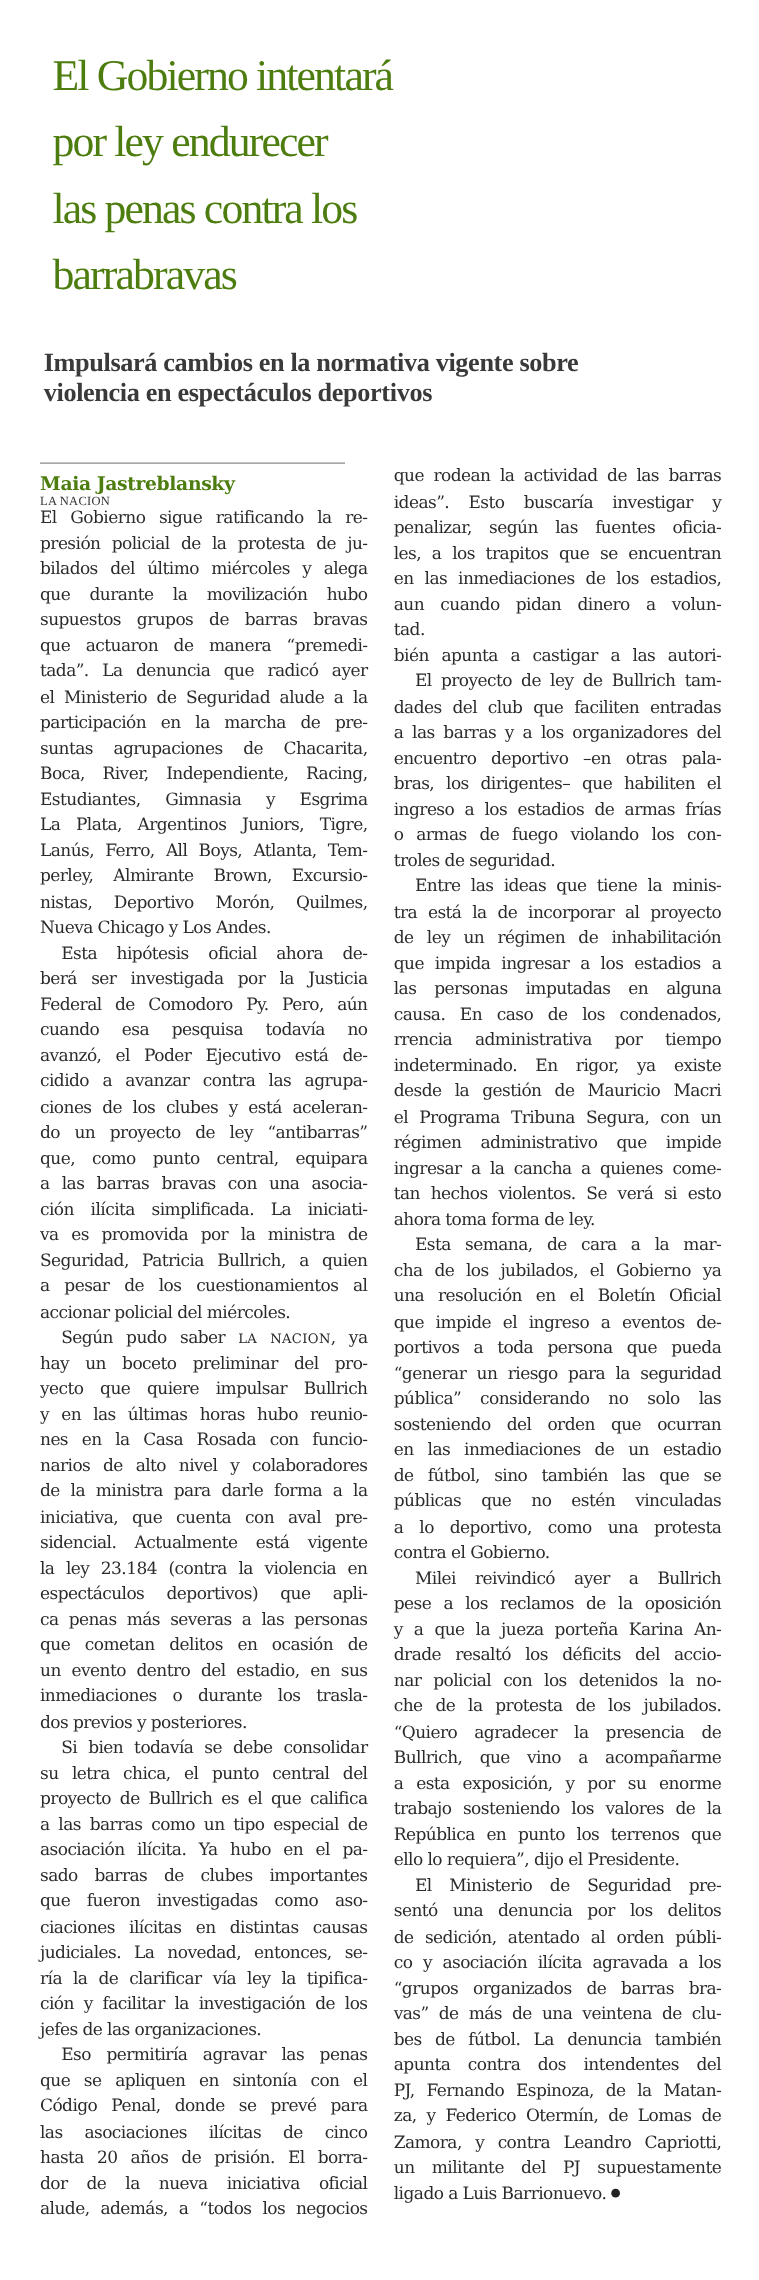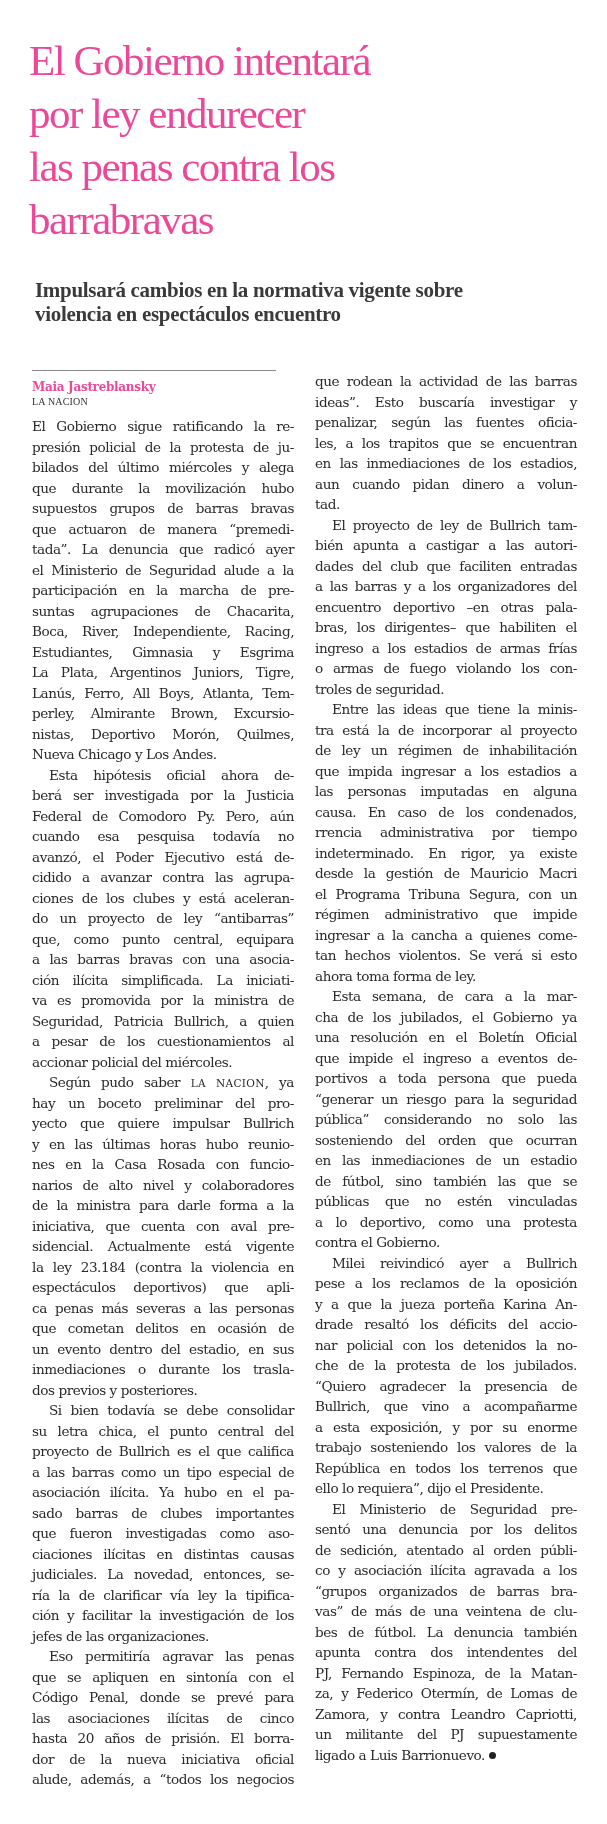--- a/index.html
+++ b/index.html
@@ -6,30 +6,30 @@
     body {
       width: 607px;
       height: 1824px;
       position: relative;
       overflow: hidden;
       color: #2a2a2a;
       font-family: "DejaVu Serif", "Liberation Serif", serif;
     }
     .headline {
       position: absolute;
-      left: 29px;
+      left: 42px;
       top: 34px;
       width: 560px;
       margin: 0;
       font-family: "Liberation Serif", "DejaVu Serif", serif;
       font-weight: normal;
-      font-size: 43px;
+      font-size: 35px;
       line-height: 53px;
       letter-spacing: -1.5px;
-      color: #ec4899;
+      color: #4d7c0f;
     }
     .headline span { display: block; white-space: nowrap; }
     .subhead {
       position: absolute;
       left: 35px;
       top: 278px;
       width: 560px;
       margin: 0;
       font-family: "Liberation Serif", "DejaVu Serif", serif;
       font-weight: bold;
@@ -49,42 +49,42 @@
     }
     .byline {
       position: absolute;
       left: 32px;
       top: 379px;
       width: 250px;
     }
     .author {
       font-family: "DejaVu Serif", serif;
       font-weight: bold;
-      font-size: 12px;
+      font-size: 15px;
       line-height: 16px;
       letter-spacing: -0.3px;
-      color: #ec4899;
+      color: #4d7c0f;
     }
     .outlet {
       font-family: "Liberation Serif", serif;
       font-size: 10px;
       line-height: 14px;
       letter-spacing: 0.2px;
       color: #333;
     }
     .col {
       position: absolute;
       width: 262px;
       font-family: "DejaVu Serif", serif;
       font-size: 13.6px;
       line-height: 20.5px;
       letter-spacing: -0.45px;
       color: #2a2a2a;
     }
-    .col-left { left: 32px; top: 416px; }
+    .col-left { left: 32px; top: 404px; }
     .col-right { left: 315px; top: 371px; }
     .line {
       display: block;
       white-space: nowrap;
       text-align: justify;
       text-align-last: justify;
       height: 20.5px;
       overflow: visible;
     }
     .line.last { text-align-last: left; }
@@ -108,21 +108,21 @@
 
 <h1 class="headline">
   <span>El Gobierno intentará</span>
   <span>por ley endurecer</span>
   <span>las penas contra los</span>
   <span>barrabravas</span>
 </h1>
 
 <h2 class="subhead">
   <span>Impulsará cambios en la normativa vigente sobre</span>
-  <span>violencia en espectáculos encuentro</span>
+  <span>violencia en espectáculos deportivos</span>
 </h2>
 
 <div class="rule"></div>
 
 <div class="byline">
   <div class="author">Maia Jastreblansky</div>
   <div class="outlet">LA NACION</div>
 </div>
 
 <div class="col col-left" id="col-left">
@@ -195,22 +195,22 @@
     <span class="line"><span>alude, además, a “todos los negocios</span></span>
   </div>
 <div class="col col-right" id="col-right">
     <span class="line"><span>que rodean la actividad de las barras</span></span>
     <span class="line"><span>ideas”. Esto buscaría investigar y</span></span>
     <span class="line"><span>penalizar, según las fuentes oficia-</span></span>
     <span class="line"><span>les, a los trapitos que se encuentran</span></span>
     <span class="line"><span>en las inmediaciones de los estadios,</span></span>
     <span class="line"><span>aun cuando pidan dinero a volun-</span></span>
     <span class="line last"><span>tad.</span></span>
+    <span class="line"><span>bién apunta a castigar a las autori-</span></span>
     <span class="line indent"><span>El proyecto de ley de Bullrich tam-</span></span>
-    <span class="line"><span>bién apunta a castigar a las autori-</span></span>
     <span class="line"><span>dades del club que faciliten entradas</span></span>
     <span class="line"><span>a las barras y a los organizadores del</span></span>
     <span class="line"><span>encuentro deportivo –en otras pala-</span></span>
     <span class="line"><span>bras, los dirigentes– que habiliten el</span></span>
     <span class="line"><span>ingreso a los estadios de armas frías</span></span>
     <span class="line"><span>o armas de fuego violando los con-</span></span>
     <span class="line last"><span>troles de seguridad.</span></span>
     <span class="line indent"><span>Entre las ideas que tiene la minis-</span></span>
     <span class="line"><span>tra está la de incorporar al proyecto</span></span>
     <span class="line"><span>de ley un régimen de inhabilitación</span></span>
@@ -241,21 +241,21 @@
     <span class="line indent"><span>Milei reivindicó ayer a Bullrich</span></span>
     <span class="line"><span>pese a los reclamos de la oposición</span></span>
     <span class="line"><span>y a que la jueza porteña Karina An-</span></span>
     <span class="line"><span>drade resaltó los déficits del accio-</span></span>
     <span class="line"><span>nar policial con los detenidos la no-</span></span>
     <span class="line"><span>che de la protesta de los jubilados.</span></span>
     <span class="line"><span>“Quiero agradecer la presencia de</span></span>
     <span class="line"><span>Bullrich, que vino a acompañarme</span></span>
     <span class="line"><span>a esta exposición, y por su enorme</span></span>
     <span class="line"><span>trabajo sosteniendo los valores de la</span></span>
-    <span class="line"><span>República en todos los terrenos que</span></span>
+    <span class="line"><span>República en punto los terrenos que</span></span>
     <span class="line last"><span>ello lo requiera”, dijo el Presidente.</span></span>
     <span class="line indent"><span>El Ministerio de Seguridad pre-</span></span>
     <span class="line"><span>sentó una denuncia por los delitos</span></span>
     <span class="line"><span>de sedición, atentado al orden públi-</span></span>
     <span class="line"><span>co y asociación ilícita agravada a los</span></span>
     <span class="line"><span>“grupos organizados de barras bra-</span></span>
     <span class="line"><span>vas” de más de una veintena de clu-</span></span>
     <span class="line"><span>bes de fútbol. La denuncia también</span></span>
     <span class="line"><span>apunta contra dos intendentes del</span></span>
     <span class="line"><span>PJ, Fernando Espinoza, de la Matan-</span></span>

